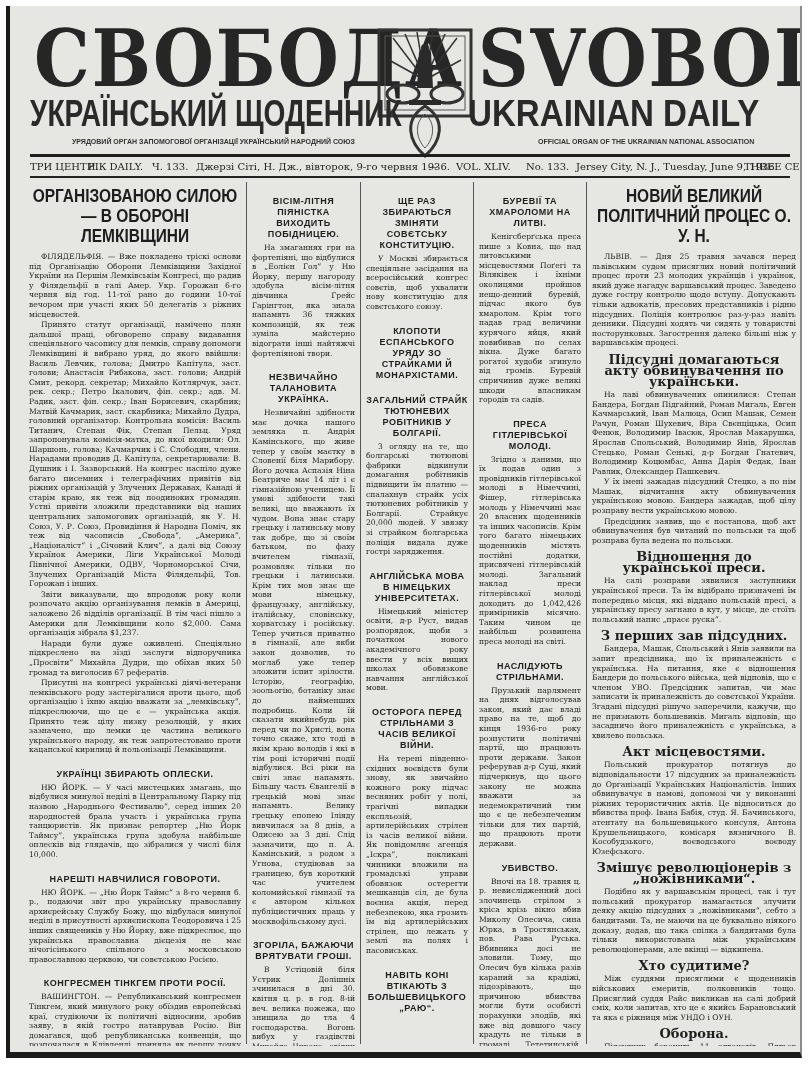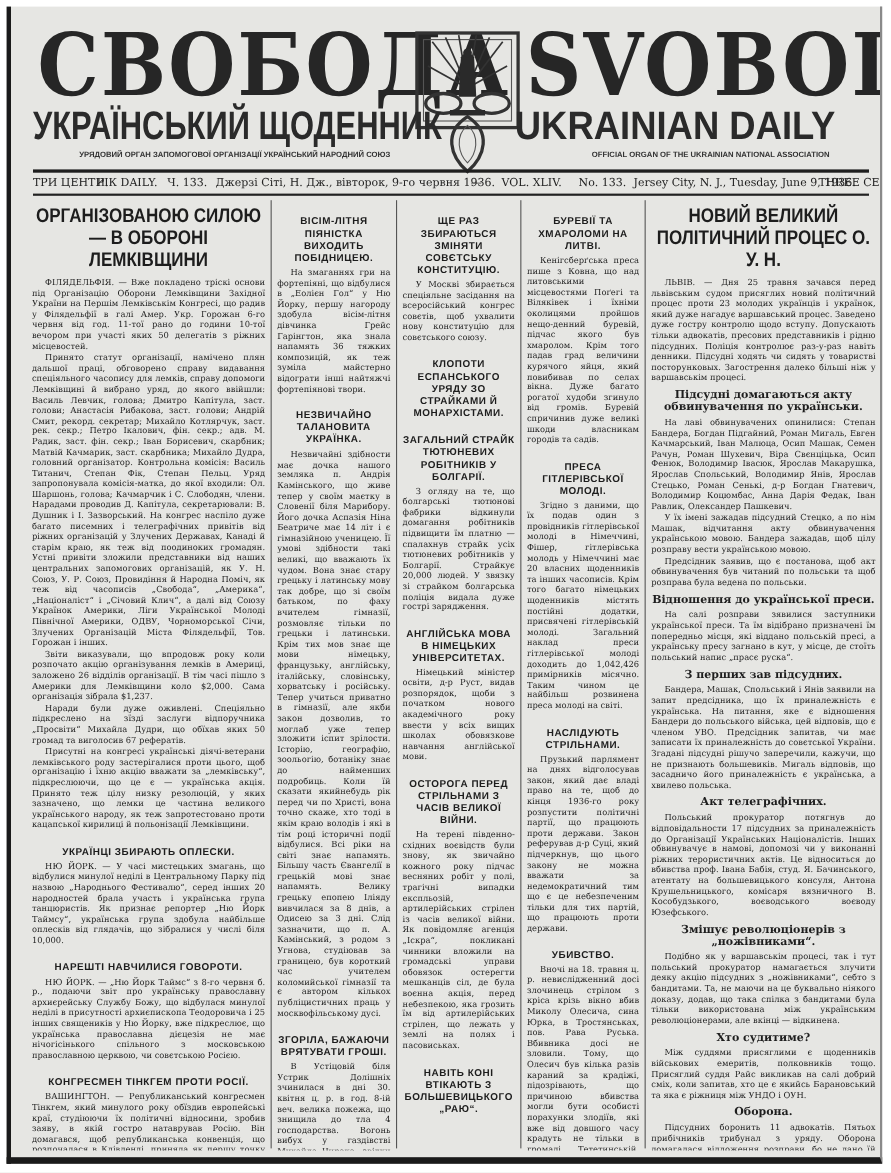--- a/index.html
+++ b/index.html
@@ -68,21 +68,21 @@
     text-align:center; font-size:18px; line-height:20px; color:#1d1d1d;
     transform:scaleX(0.86); margin:4px -14px 6px -14px; text-indent:0;
   }
   .h-sec {
     font-family:"Liberation Sans", sans-serif; font-weight:bold;
     text-align:center; font-size:9px; line-height:11px; margin:14px 0 3px 0;
     letter-spacing:0.5px; text-indent:0; color:#1d1d1d;
   }
   .h-ital {
     font-family:"DejaVu Serif", serif; font-weight:bold;
-    text-align:center; font-size:10px; line-height:11px; margin:6px 0 3px 0;
+    text-align:center; font-size:13px; line-height:11px; margin:6px 0 3px 0;
   }
 </style>
 </head>
 <body>
 
 <div class="page">
 
   <div class="masthead">
     <div class="title-cyr">СВОБОДА</div>
     <div class="title-lat">SVOBODA</div>
@@ -195,21 +195,21 @@
     <p>На лаві обвинувачених опинилися: Степан Бандера, Богдан Підгайний, Роман Мигаль, Евген Качмарський, Іван Малюца, Осип Машак, Семен Рачун, Роман Шухевич, Віра Свєнціцька, Осип Фенюк, Володимир Івасюк, Ярослав Макарушка, Ярослав Спольський, Володимир Янів, Ярослав Стецько, Роман Сенькі, д-р Богдан Гнатевич, Володимир Коцюмбас, Анна Дарія Федак, Іван Равлик, Олександер Пашкевич.</p>
     <p>У їх імені зажадав підсудний Стецко, а по нім Машак, відчитання акту обвинувачення українською мовою. Бандера зажадав, щоб цілу розправу вести українською мовою.</p>
     <p>Предсідник заявив, що є постанова, щоб акт обвинувачення був читаний по польськи та щоб розправа була ведена по польськи.</p>
 
     <div class="h-ital">Відношення до української преси.</div>
     <p>На салі розправи зявилися заступники української преси. Та їм відібрано призначені їм попередньо місця, які віддано польській пресі, а українську пресу загнано в кут, у місце, де стоїть польський напис „прасє руска“.</p>
 
     <div class="h-ital">З перших зав підсудних.</div>
     <p>Бандера, Машак, Спольський і Янів заявили на запит предсідника, що їх приналежність є українська. На питання, яке є відношення Бандери до польського війська, цей відповів, що є членом УВО. Предсідник запитав, чи має записати їх приналежність до совєтської України. Згадані підсудні рішучо заперечили, кажучи, що не признають большевиків. Мигаль відповів, що засадничо його приналежність є українська, а хвилево польська.</p>
 
-    <div class="h-ital">Акт телеграфічних.</div>
+    <div class="h-ital">Акт місцевостями.</div>
     <p>Польський прокуратор потягнув до відповідальности 17 підсудних за приналежність до Організації Українських Націоналістів. Інших обвинувачує в намові, допомозі чи у виконанні ріжних терористичних актів. Це відноситься до вбивства проф. Івана Бабія, студ. Я. Бачинського, атентату на большевицького консуля, Антона Крушельницького, комісаря вязничного В. Кособудзького, воєводського воєводу Юзефського.</p>
 
     <div class="h-ital">Змішує революціонерів з „ножівниками“.</div>
     <p>Подібно як у варшавськім процесі, так і тут польський прокуратор намагається злучити деяку акцію підсудних з „ножівниками“, себто з бандитами. Та, не маючи на це буквально ніякого доказу, додав, що така спілка з бандитами була тільки використована між українським революціонерами, але вкінці — відкинена.</p>
 
     <div class="h-ital">Хто судитиме?</div>
     <p>Між суддями присяглими є щоденників військових емеритів, полковників тощо. Присяглий суддя Райс викликав на салі добрий сміх, коли запитав, хто це є якийсь Барановський та яка є ріжниця між УНДО і ОУН.</p>
 
     <div class="h-ital">Оборона.</div>
     <p>Підсудних боронить 11 адвокатів. Пятьох прибічників трибунал з уряду. Оборона домагалася відложення розправи, бо не дано їй змоги переглянути точно акт обвинувачення та обговорити справу з підсудними. Суд відкинув цей внесок.</p>

